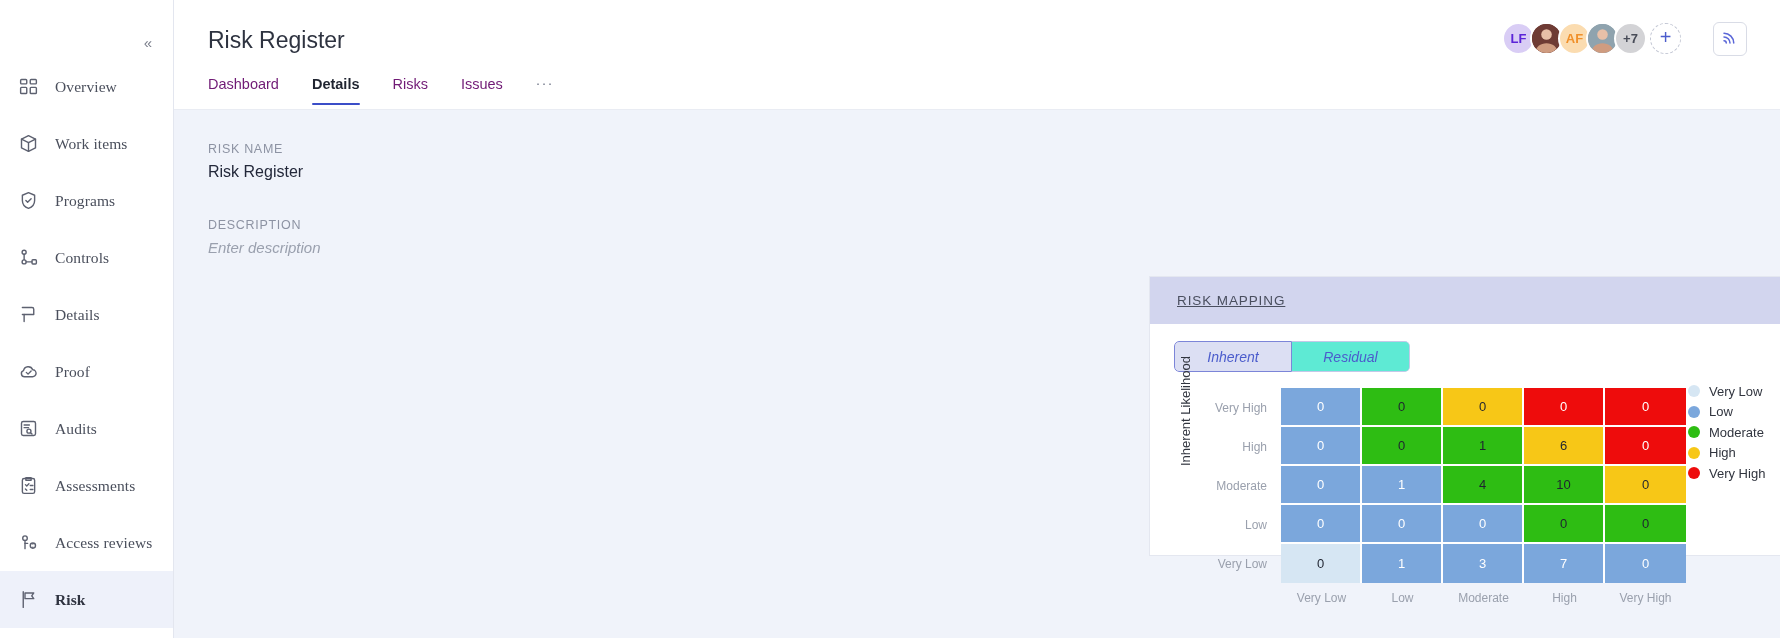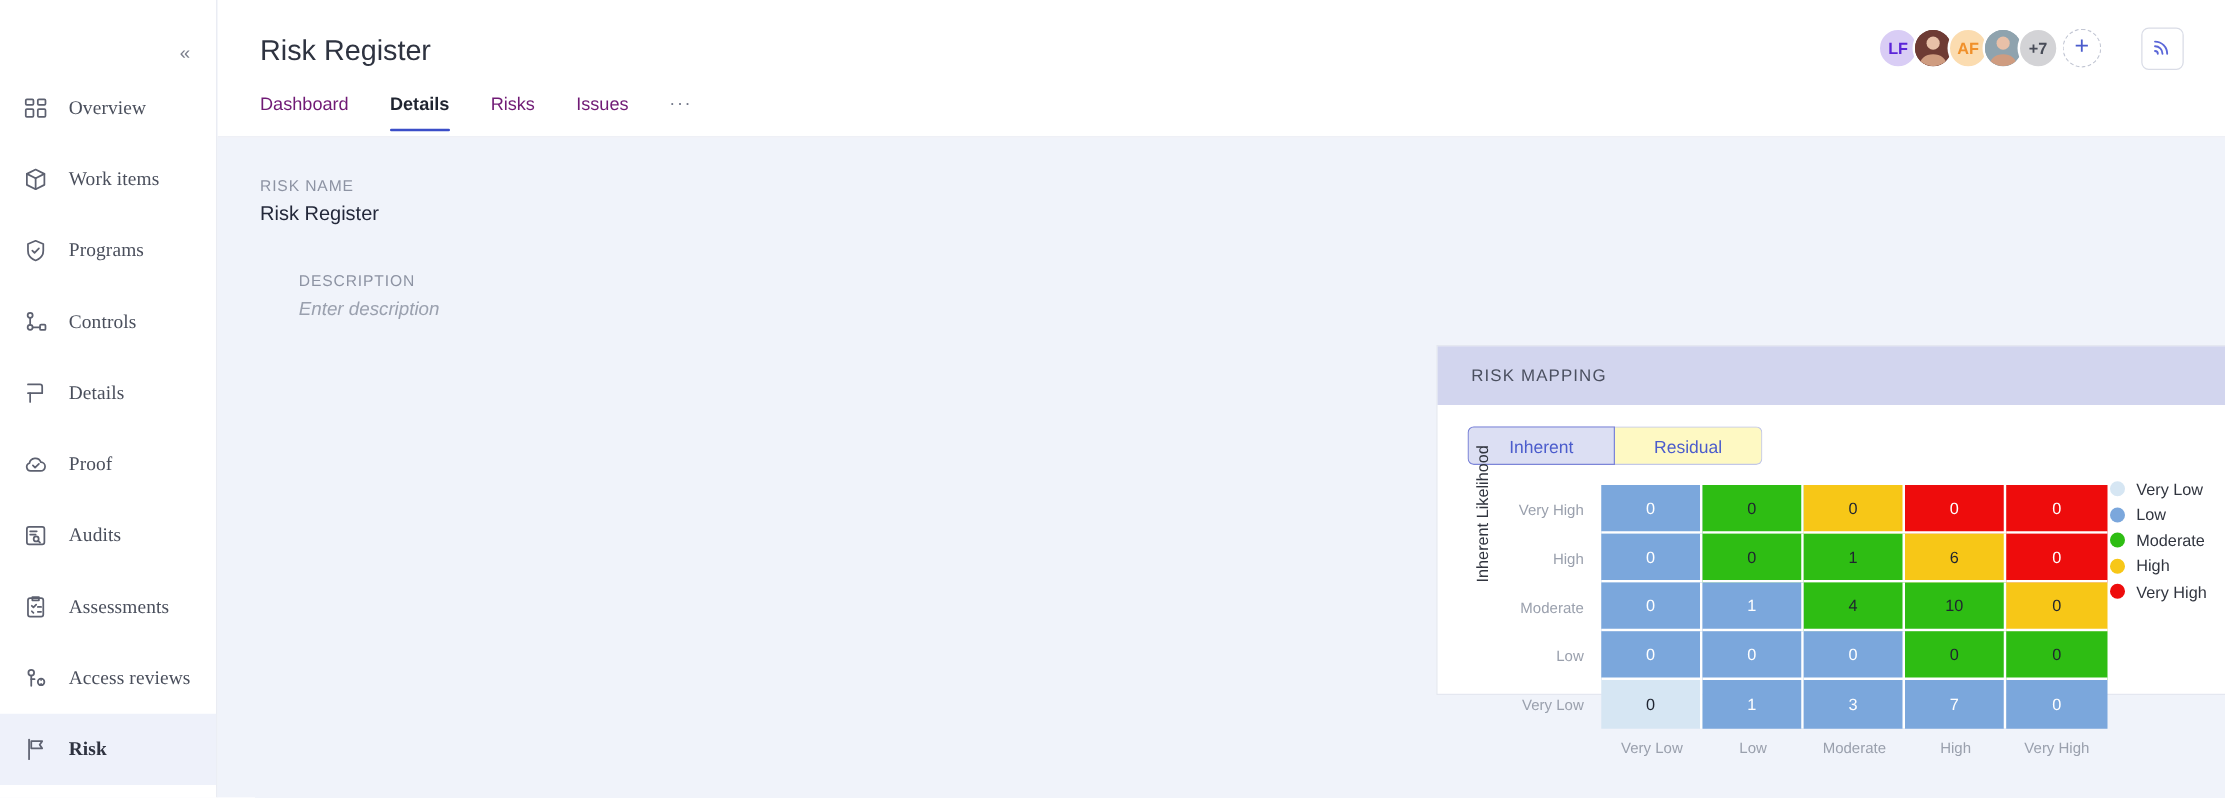--- a/index.html
+++ b/index.html
@@ -99,49 +99,49 @@
   
   .content { position: relative; height: 428px; padding: 0; border-radius: 23px; }
 
   .form-col { position: absolute; left: 34px; top: 32px; width: 500px; }
   .field-label {
     font-size: 12.5px; color: #8d93a3; letter-spacing: .7px;
     margin-bottom: 7px;
   }
   .field-value { font-size: 16px; color: #23283a; }
   .field-placeholder { font-size: 15px; color: #9aa0ae; font-style: italic; }
-  .field-block + .field-block { margin-top: 37px; margin-left: 31px; }
+  .field-block + .field-block { margin-top: 37px; }
 
   
   .panel {
     position: absolute; left: 975px; top: 166px;
     width: 765px; height: 280px;
     background: #ffffff;
     border: 1px solid #e4e7f0;
   }
   .panel-header {
     height: 47px; background: #d2d5ee;
     display: flex; align-items: center; justify-content: space-between;
     padding: 0 0 0 27px; position: relative;
   }
   .panel-title {
-    font-size: 13.5px; color: #4a4f5f; letter-spacing: .9px;
+    font-size: 13.5px; color: #4a4f5f; letter-spacing: .9px; text-decoration: underline;
   }
 
   .panel-body { position: relative; height: 100%; }
 
   .seg {
     position: absolute; left: 24px; top: 17px;
-    display: flex; border-radius: 5px; overflow: hidden;
+    display: flex; border-radius: 5px; overflow: hidden; font-style: italic;
   }
   .seg-btn {
     width: 118px; height: 31px;
     font-size: 14px; color: #4b5ccc;
     display: flex; align-items: center; justify-content: center;
-    background: #fef9c3; border: 1px solid #c3c8e8;
+    background: #5eead4; border: 1px solid #c3c8e8;
     cursor: pointer;
   }
   .seg-btn.active { background: #dcdff3; border-color: #7c85d8; font-weight: 400; }
   .seg-btn:first-child { border-radius: 5px 0 0 5px; }
   .seg-btn:last-child { border-radius: 0 5px 5px 0; border-left: none; }
 
   
   .chart { position: absolute; left: 10px; top: 64px; }
   .ylabel {
     position: absolute; left: 18px; top: 78px;

